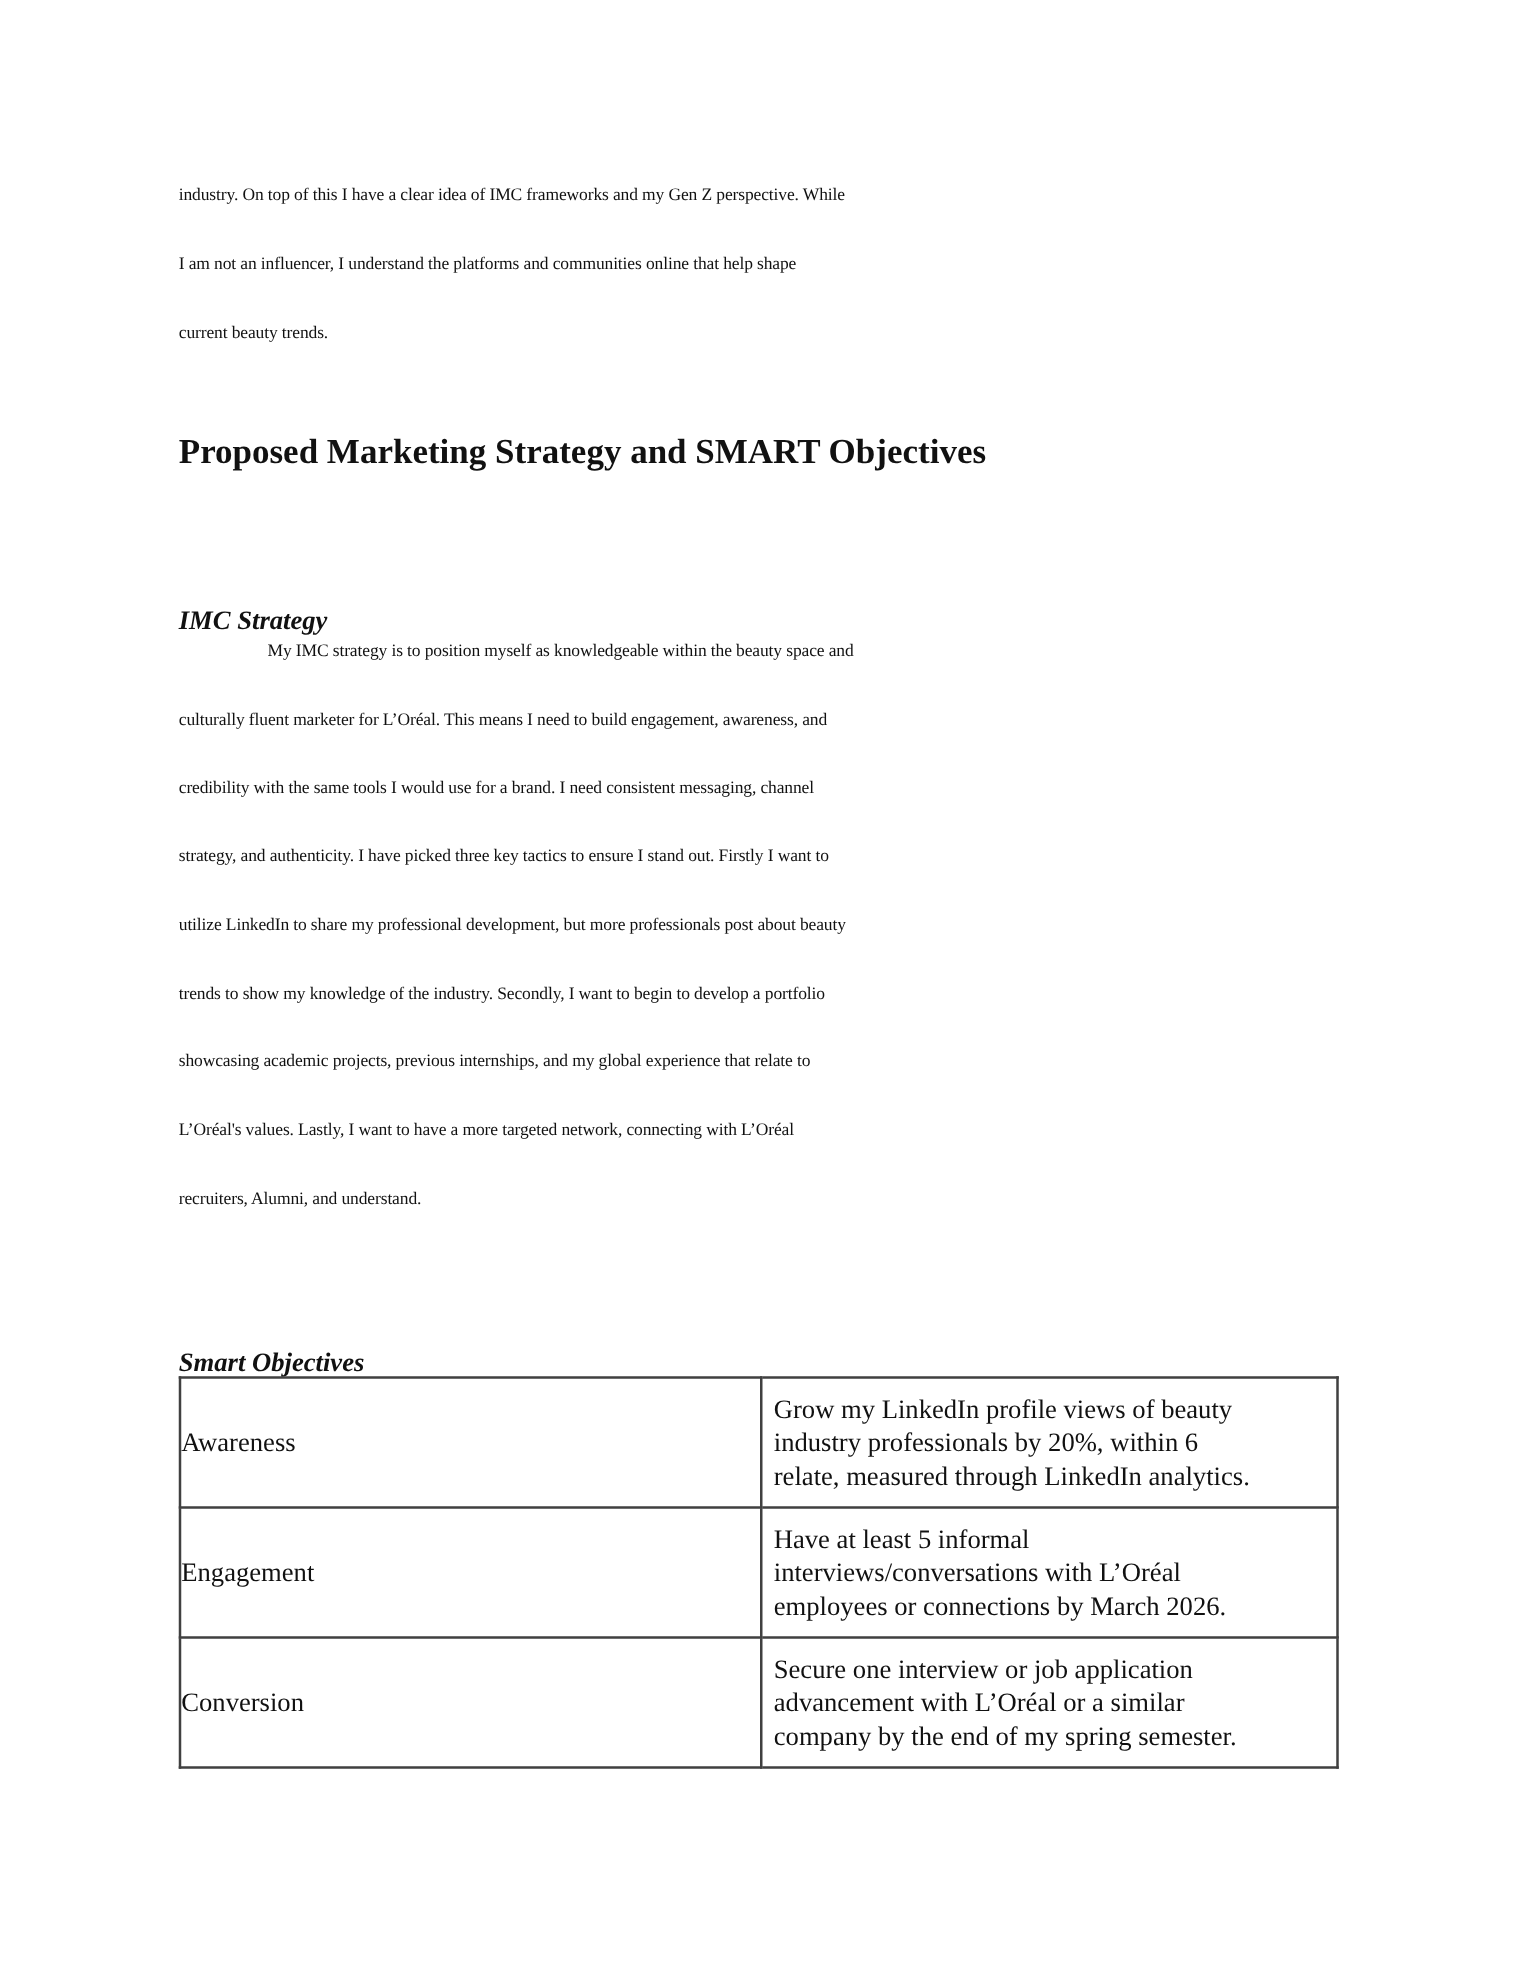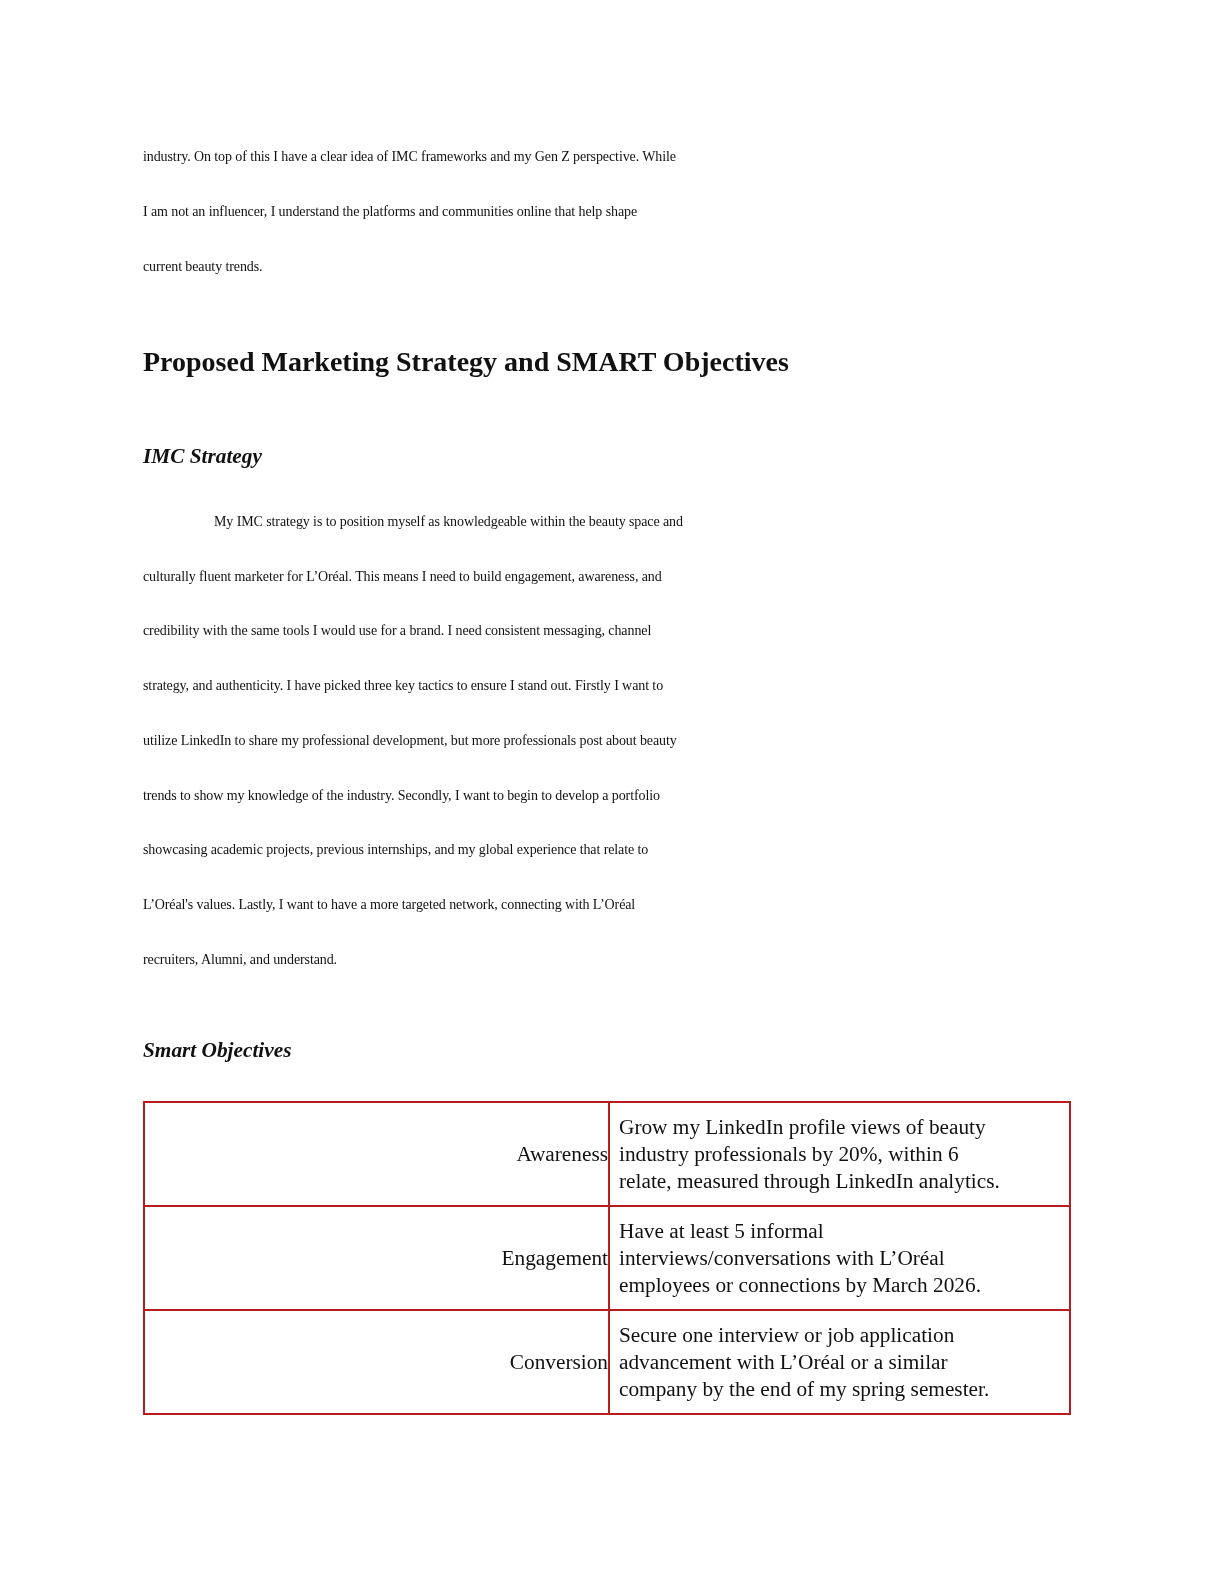--- a/index.html
+++ b/index.html
@@ -10,29 +10,29 @@
     .line {
       position: absolute; left: 143px; font-size: 14px; white-space: nowrap;
       line-height: 26px; letter-spacing: -0.1px;
     }
     .h1 {
       position: absolute; left: 143px; top: 347px; font-size: 28px; font-weight: bold;
       white-space: nowrap; line-height: 30px;
     }
     .h2 {
       position: absolute; left: 143px; font-size: 21.3px; font-weight: bold; font-style: italic;
-      white-space: nowrap; line-height: 26px;
+      white-space: nowrap; line-height: 26px; margin-top: 40px;
     }
     table.obj {
       position: absolute; left: 143px; top: 1101px; width: 928px;
       border-collapse: collapse; table-layout: fixed;
       font-size: 21.3px; line-height: 27px;
     }
-    table.obj td { border: 2px solid #b91c1c; vertical-align: middle; padding: 0; margin-left: 39px; }
-    table.obj td.label { width: 463px; text-align: right; height: 102px; border-radius: 19px; }
+    table.obj td { border: 2px solid #404040; vertical-align: middle; padding: 0; margin-left: 39px; }
+    table.obj td.label { width: 463px; text-align: left; height: 102px; border-radius: 19px; }
     table.obj td.desc { padding: 0 6px 0 9px; text-align: left; }
   </style>
 </head>
 <body>
 
 <div>
 
   <div class="line" style="top:144px">industry. On top of this I have a clear idea of IMC frameworks and my Gen Z perspective. While</div>
   <div class="line" style="top:199px">I am not an influencer, I understand the platforms and communities online that help shape</div>
   <div class="line" style="top:254px">current beauty trends.</div>

